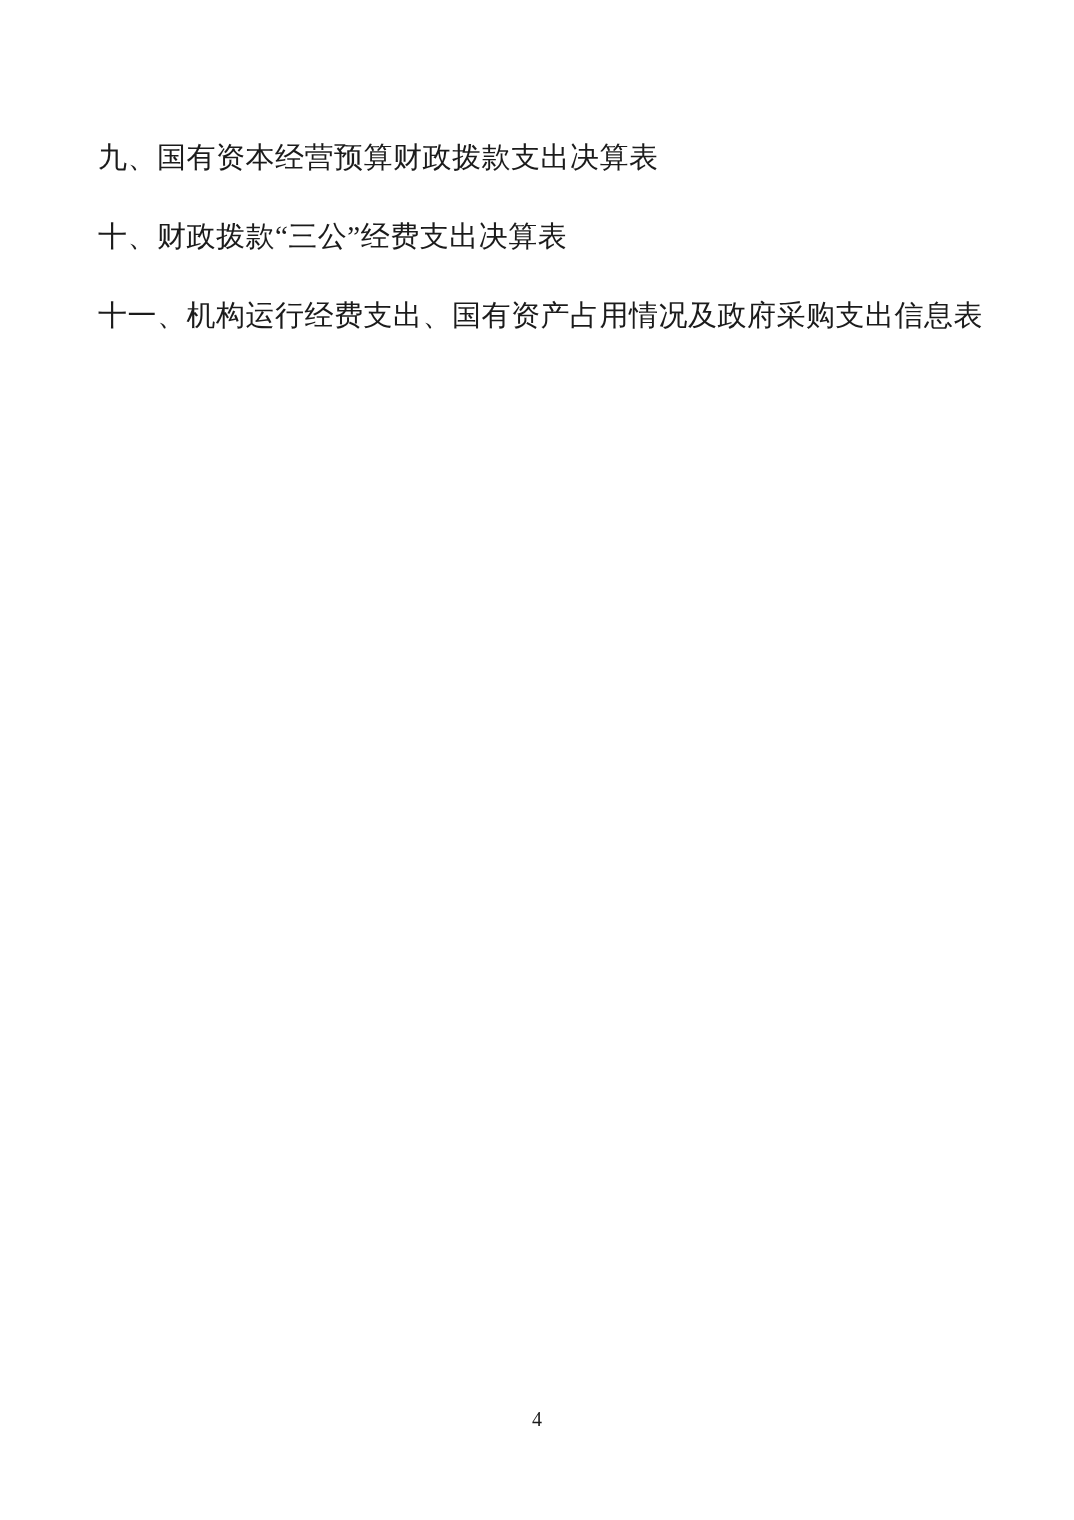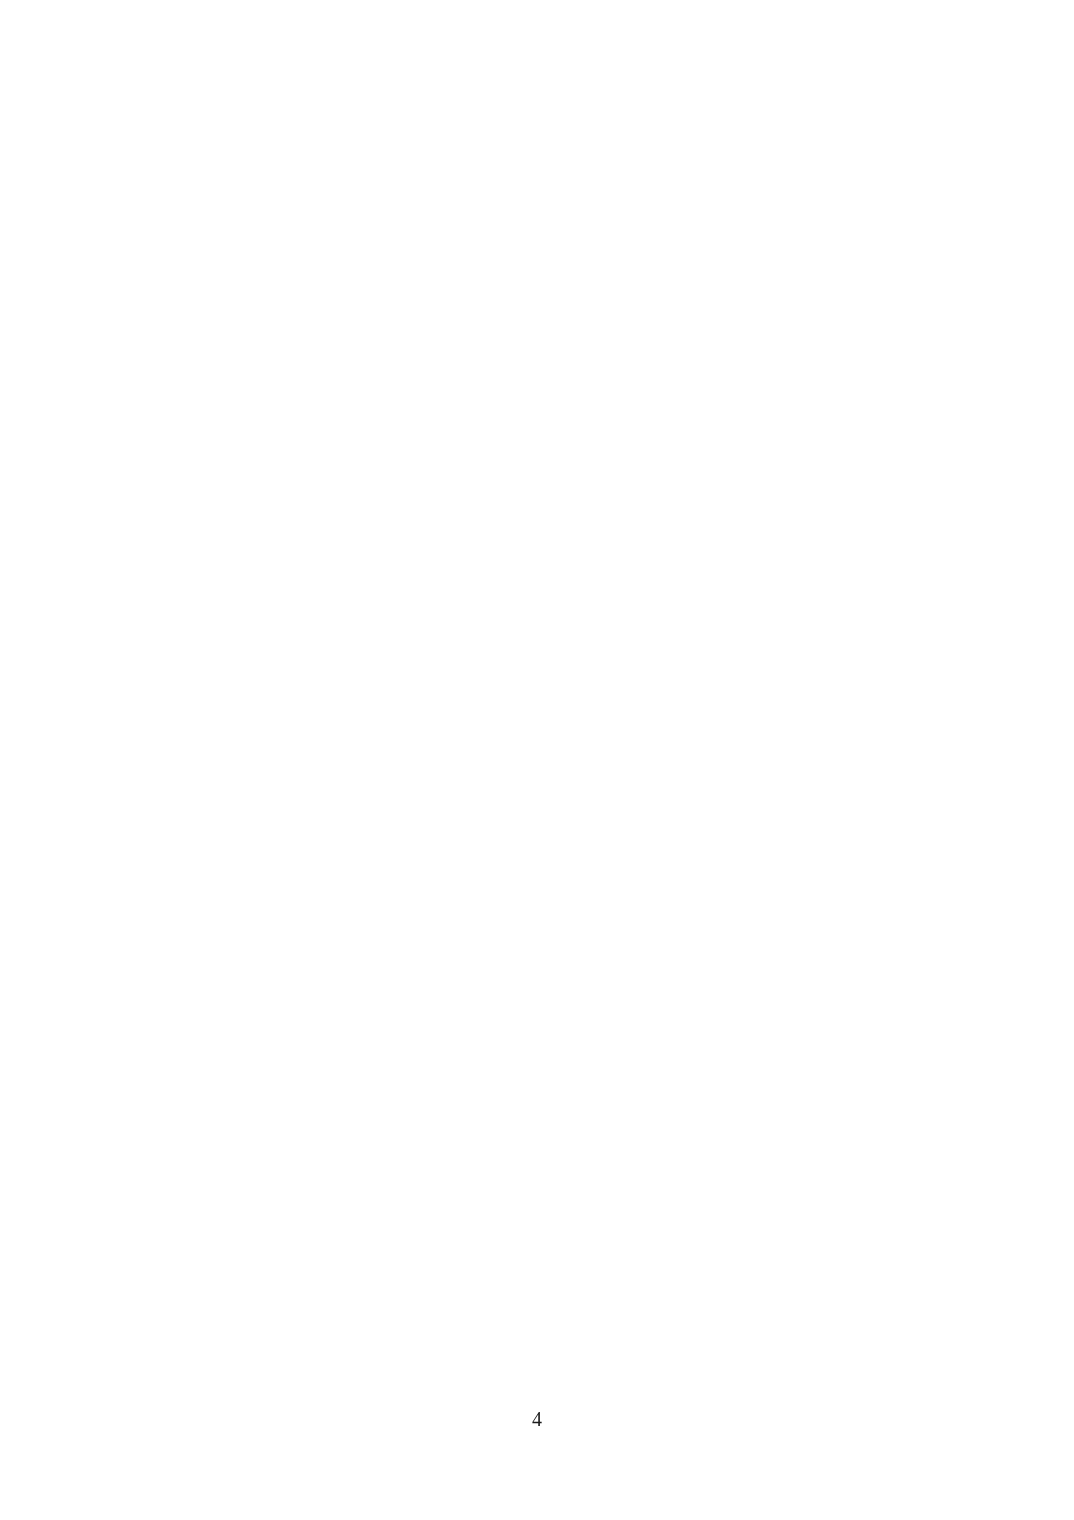--- a/index.html
+++ b/index.html
@@ -41,18 +41,23 @@
       font-size: 20px;
       color: #1b1b1b;
       font-family: "Liberation Serif", "DejaVu Serif", serif;
     }
   </style>
 </head>
 <body>
 
 <div class="page">
 
+  <div class="toc">
+    <p class="toc-item">九、国有资本经营预算财政拨款支出决算表</p>
+    <p class="toc-item">十、财政拨款“三公”经费支出决算表</p>
+    <p class="toc-item">十一、机构运行经费支出、国有资产占用情况及政府采购支出信息表</p>
+  </div>
 
   <div class="page-footer">
     <span class="page-number">4</span>
   </div>
 
 </div>
 
 </body></html>

